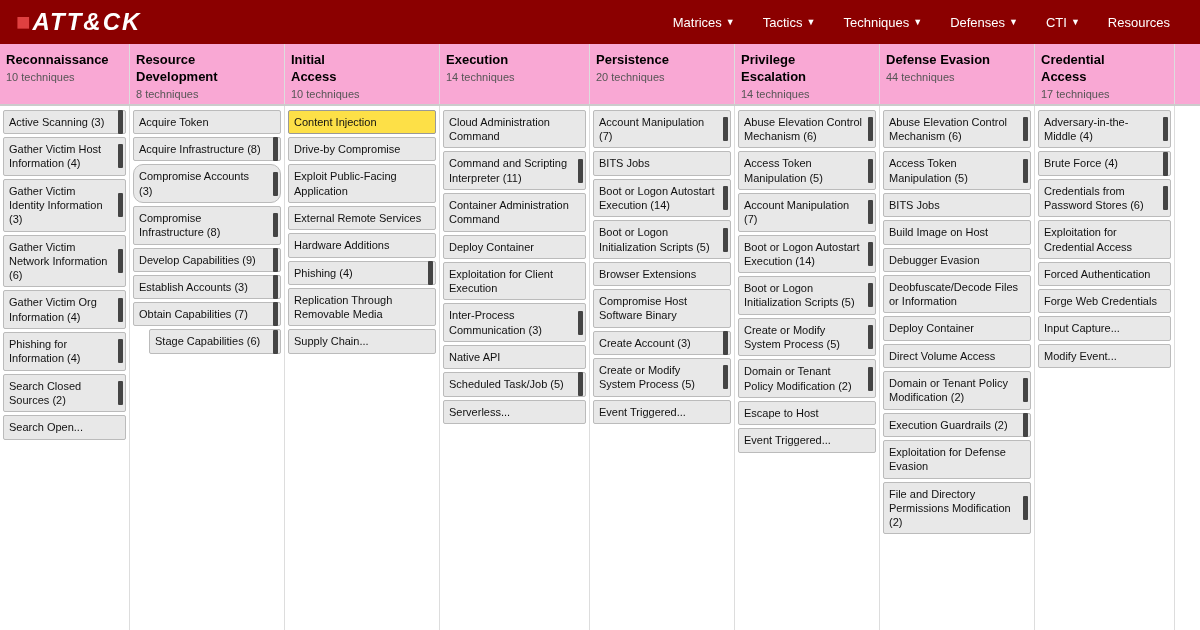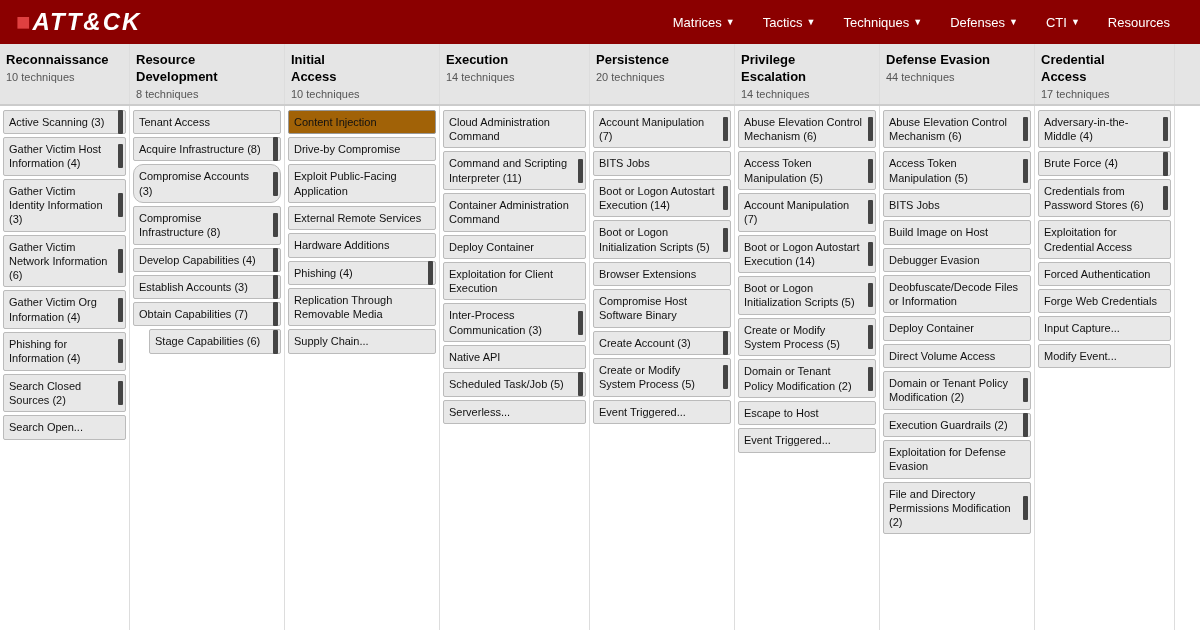--- a/index.html
+++ b/index.html
@@ -44,21 +44,21 @@
     
     .matrix-wrapper {
       height: 586px;
       overflow: hidden;
       background: #fff;
     }
 
     
     .matrix-header {
       display: flex;
-      background: #e5e5e5;
+      background: #f9a8d4;
       border-bottom: 2px solid #ccc;
     }
     .col-header {
       flex-shrink: 0;
       padding: 8px 6px 4px 6px;
       border-right: 1px solid #ddd;
     }
     .col-header-title {
       font-size: 13px;
       font-weight: bold;
@@ -199,31 +199,31 @@
         <div class="technique" style="padding-right: 12px;"><span class="technique-name">Active Scanning (3)</span><div class="sub-indicator"></div></div>
         <div class="technique" style="padding-right: 12px;"><span class="technique-name">Gather Victim Host Information (4)</span><div class="sub-indicator"></div></div>
         <div class="technique" style="padding-right: 12px;"><span class="technique-name">Gather Victim Identity Information (3)</span><div class="sub-indicator"></div></div>
         <div class="technique" style="padding-right: 12px;"><span class="technique-name">Gather Victim Network Information (6)</span><div class="sub-indicator"></div></div>
         <div class="technique" style="padding-right: 12px;"><span class="technique-name">Gather Victim Org Information (4)</span><div class="sub-indicator"></div></div>
         <div class="technique" style="padding-right: 12px;"><span class="technique-name">Phishing for Information (4)</span><div class="sub-indicator"></div></div>
         <div class="technique" style="padding-right: 12px;"><span class="technique-name">Search Closed Sources (2)</span><div class="sub-indicator"></div></div>
         <div class="technique"><span class="technique-name">Search Open...</span></div>
       </div>
       <div class="matrix-col" style="width: 155px;">
-        <div class="technique"><span class="technique-name">Tenant Access</span></div>
+        <div class="technique"><span class="technique-name">Acquire Token</span></div>
         <div class="technique" style="padding-right: 12px;"><span class="technique-name">Acquire Infrastructure (8)</span><div class="sub-indicator"></div></div>
         <div class="technique" style="padding-right: 23px; border-radius: 10px;"><span class="technique-name">Compromise Accounts (3)</span><div class="sub-indicator"></div></div>
         <div class="technique" style="padding-right: 12px;"><span class="technique-name">Compromise Infrastructure (8)</span><div class="sub-indicator"></div></div>
-        <div class="technique" style="padding-right: 12px;"><span class="technique-name">Develop Capabilities (4)</span><div class="sub-indicator"></div></div>
+        <div class="technique" style="padding-right: 12px;"><span class="technique-name">Develop Capabilities (9)</span><div class="sub-indicator"></div></div>
         <div class="technique" style="padding-right: 12px;"><span class="technique-name">Establish Accounts (3)</span><div class="sub-indicator"></div></div>
         <div class="technique" style="padding-right: 12px;"><span class="technique-name">Obtain Capabilities (7)</span><div class="sub-indicator"></div></div>
         <div class="technique" style="padding-right: 12px; margin-left: 16px;"><span class="technique-name">Stage Capabilities (6)</span><div class="sub-indicator"></div></div>
       </div>
       <div class="matrix-col" style="width: 155px;">
-        <div class="technique" style="background: #a16207; border: 1px solid rgb(153, 153, 153);"><span class="technique-name">Content Injection</span></div>
+        <div class="technique" style="background: #fde047; border: 1px solid rgb(153, 153, 153);"><span class="technique-name">Content Injection</span></div>
         <div class="technique"><span class="technique-name">Drive-by Compromise</span></div>
         <div class="technique"><span class="technique-name">Exploit Public-Facing Application</span></div>
         <div class="technique"><span class="technique-name">External Remote Services</span></div>
         <div class="technique"><span class="technique-name">Hardware Additions</span></div>
         <div class="technique" style="padding-right: 12px;"><span class="technique-name">Phishing (4)</span><div class="sub-indicator"></div></div>
         <div class="technique"><span class="technique-name">Replication Through Removable Media</span></div>
         <div class="technique"><span class="technique-name">Supply Chain...</span></div>
       </div>
       <div class="matrix-col" style="width: 150px;">
         <div class="technique"><span class="technique-name">Cloud Administration Command</span></div>

